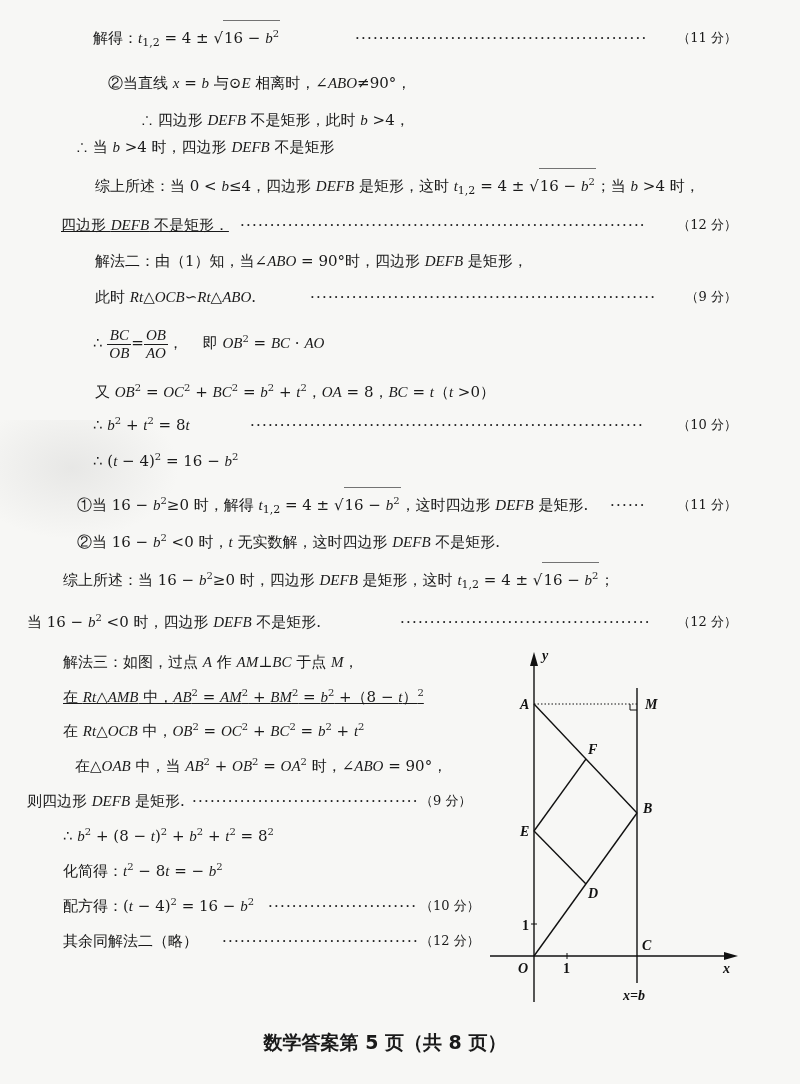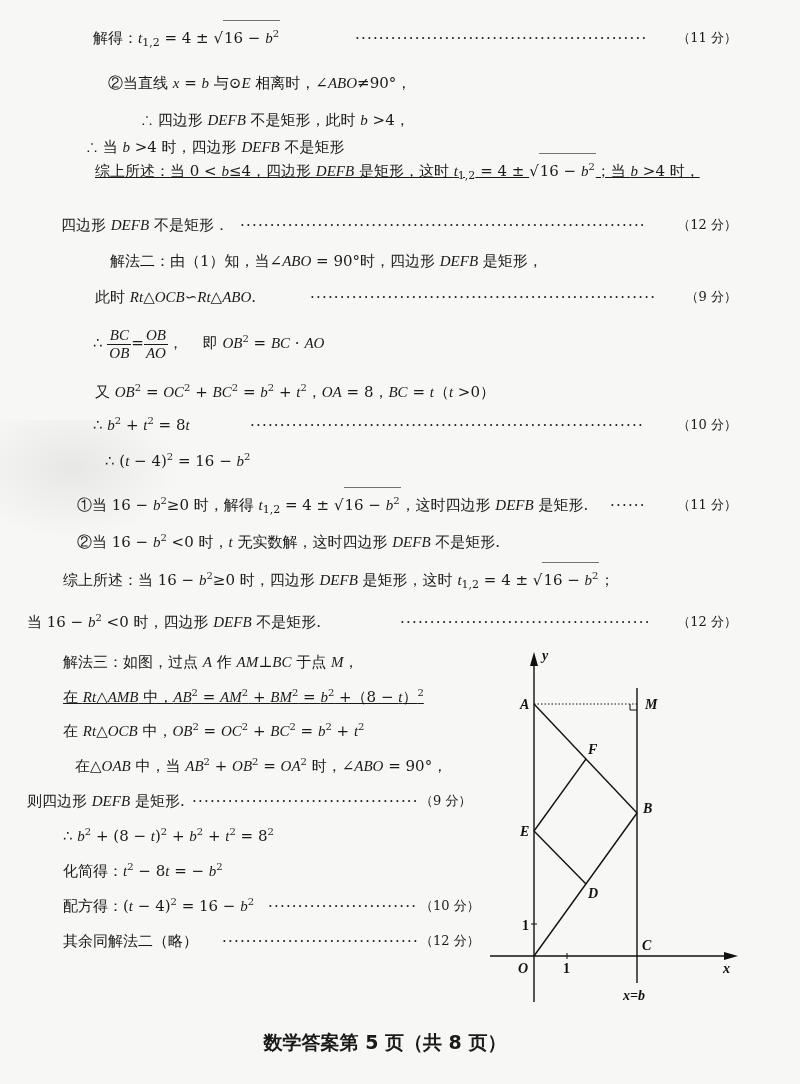--- a/index.html
+++ b/index.html
@@ -53,45 +53,45 @@
 <div class="line" style="left:93px; top:38px;">
   <span>解得：</span><i class="v">t</i><sub>1,2</sub> = 4 ± <span class="sqrt">√<span class="rad">16 − <i class="v">b</i><sup>2</sup></span></span>
 </div>
 <div class="dots" style="left:355px; width:290px; top:38px;">····························································</div>
 <div class="score" style="top:38px;">（11 分）</div>
 
 <div class="line" style="left:108px; top:83px;">②当直线 <i class="v">x</i> = <i class="v">b</i> 与⊙<i class="v">E</i> 相离时，∠<i class="v">ABO</i>≠90°，</div>
 
 <div class="line" style="left:93px; top:120px;margin-left:48px;">∴ 四边形 <i class="v">DEFB</i> 不是矩形，此时 <i class="v">b</i> &gt;4，</div>
 
-<div class="line" style="left:86px; top:147px;">∴ 当 <i class="v">b</i> &gt;4 时，四边形 <i class="v">DEFB</i> 不是矩形</div>
+<div class="line" style="left:76px; top:147px;">∴ 当 <i class="v">b</i> &gt;4 时，四边形 <i class="v">DEFB</i> 不是矩形</div>
 
-<div class="line" style="left:95px; top:171px;text-decoration:underline;">综上所述：当 0 &lt; <i class="v">b</i>≤4，四边形 <i class="v">DEFB</i> 是矩形，这时 <i class="v">t</i><sub>1,2</sub> = 4 ± <span class="sqrt">√<span class="rad">16 − <i class="v">b</i><sup>2</sup></span></span>；当 <i class="v">b</i> &gt;4 时，</div>
+<div class="line" style="left:95px; top:186px;">综上所述：当 0 &lt; <i class="v">b</i>≤4，四边形 <i class="v">DEFB</i> 是矩形，这时 <i class="v">t</i><sub>1,2</sub> = 4 ± <span class="sqrt">√<span class="rad">16 − <i class="v">b</i><sup>2</sup></span></span>；当 <i class="v">b</i> &gt;4 时，</div>
 
-<div class="line" style="left:61px; top:225px;">四边形 <i class="v">DEFB</i> 不是矩形．</div>
+<div class="line" style="left:61px; top:225px;text-decoration:underline;">四边形 <i class="v">DEFB</i> 不是矩形．</div>
 <div class="dots" style="left:240px; width:405px; top:225px;">·····································································································</div>
 <div class="score" style="top:225px;">（12 分）</div>
 
-<div class="line" style="left:95px; top:261px;margin-left:15px;">解法二：由（1）知，当∠<i class="v">ABO</i> = 90°时，四边形 <i class="v">DEFB</i> 是矩形，</div>
+<div class="line" style="left:95px; top:261px;">解法二：由（1）知，当∠<i class="v">ABO</i> = 90°时，四边形 <i class="v">DEFB</i> 是矩形，</div>
 
 <div class="line" style="left:95px; top:297px;">此时 <i class="v">Rt</i>△<i class="v">OCB</i>∽<i class="v">Rt</i>△<i class="v">ABO</i>.</div>
 <div class="dots" style="left:310px; width:345px; top:297px;">·······································································</div>
 <div class="score" style="top:297px;">（9 分）</div>
 
 <div class="line" style="left:93px; top:343px; height:40px; line-height:40px; transform:translateY(-20px);">
   ∴ <span class="frac"><span class="num">BC</span><span class="den">OB</span></span>=<span class="frac"><span class="num">OB</span><span class="den">AO</span></span>，　 即 <i class="v">OB</i><sup>2</sup> = <i class="v">BC</i> · <i class="v">AO</i>
 </div>
 
 <div class="line" style="left:95px; top:392px;">又 <i class="v">OB</i><sup>2</sup> = <i class="v">OC</i><sup>2</sup> + <i class="v">BC</i><sup>2</sup> = <i class="v">b</i><sup>2</sup> + <i class="v">t</i><sup>2</sup>，<i class="v">OA</i> = 8，<i class="v">BC</i> = <i class="v">t</i>（<i class="v">t</i> &gt;0）</div>
 
 <div class="line" style="left:93px; top:425px;">∴ <i class="v">b</i><sup>2</sup> + <i class="v">t</i><sup>2</sup> = 8<i class="v">t</i></div>
 <div class="dots" style="left:250px; width:395px; top:425px;">·····································································································</div>
 <div class="score" style="top:425px;">（10 分）</div>
 
-<div class="line" style="left:93px; top:461px;margin-left:12px;">∴ (<i class="v">t</i> − 4)<sup>2</sup> = 16 − <i class="v">b</i><sup>2</sup></div>
+<div class="line" style="left:93px; top:461px;">∴ (<i class="v">t</i> − 4)<sup>2</sup> = 16 − <i class="v">b</i><sup>2</sup></div>
 
 <div class="line" style="left:77px; top:505px;">①当 16 − <i class="v">b</i><sup>2</sup>≥0 时，解得 <i class="v">t</i><sub>1,2</sub> = 4 ± <span class="sqrt">√<span class="rad">16 − <i class="v">b</i><sup>2</sup></span></span>，这时四边形 <i class="v">DEFB</i> 是矩形.</div>
 <div class="dots" style="left:610px; width:42px; top:505px;">······</div>
 <div class="score" style="top:505px;">（11 分）</div>
 
 <div class="line" style="left:77px; top:542px;">②当 16 − <i class="v">b</i><sup>2</sup> &lt;0 时，<i class="v">t</i> 无实数解，这时四边形 <i class="v">DEFB</i> 不是矩形.</div>
 
 <div class="line" style="left:63px; top:580px;">综上所述：当 16 − <i class="v">b</i><sup>2</sup>≥0 时，四边形 <i class="v">DEFB</i> 是矩形，这时 <i class="v">t</i><sub>1,2</sub> = 4 ± <span class="sqrt">√<span class="rad">16 − <i class="v">b</i><sup>2</sup></span></span>；</div>
 
 <div class="line" style="left:27px; top:622px;">当 16 − <i class="v">b</i><sup>2</sup> &lt;0 时，四边形 <i class="v">DEFB</i> 不是矩形.</div>

